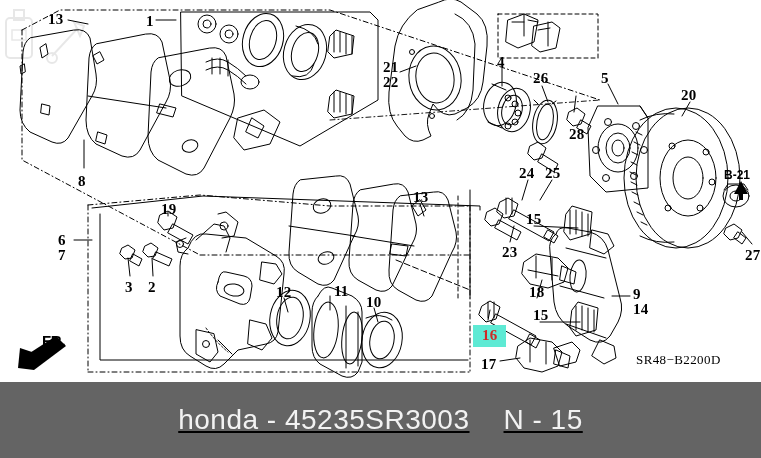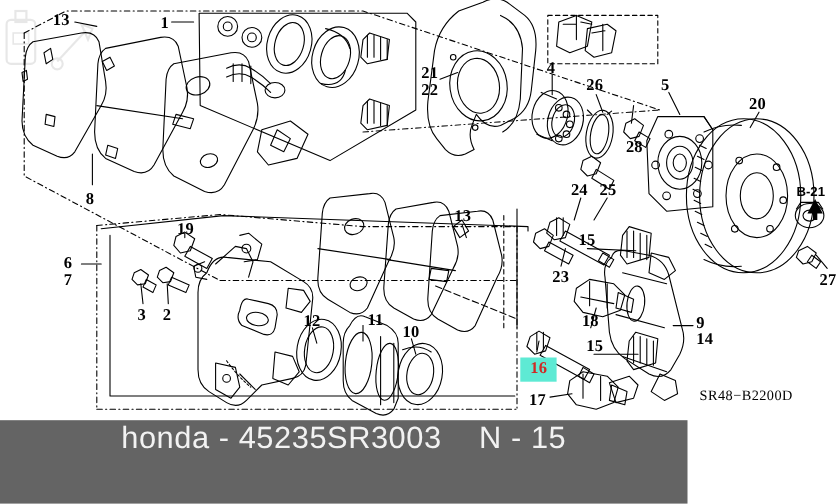--- a/index.html
+++ b/index.html
@@ -48,23 +48,23 @@
   
   #watermark{position:absolute;left:90px;top:240px;width:640px;height:140px;
              font-family:"Liberation Sans",sans-serif;font-weight:bold;
              font-size:128px;color:#000;opacity:.055;letter-spacing:16px;
              pointer-events:none;user-select:none;overflow:hidden;
              white-space:nowrap;}
   #wm-icons{position:absolute;left:140px;top:300px;width:120px;height:80px;
             opacity:.09;pointer-events:none;}
 
   
-  #footer{position:absolute;left:0;top:382px;width:625px;height:76px;
-          background:#646464;display:flex;
-          justify-content:center;}
+  #footer{position:absolute;left:0;top:382px;width:761px;height:76px;
+          background:#646464;display:flex;align-items:center;
+          justify-content:center;text-decoration:underline;}
   #footer .ftxt{font-family:"Liberation Sans",sans-serif;font-size:28px;
                 color:#f2f2f2;letter-spacing:.5px;white-space:pre;}
   #footer .fcode{margin-left:34px;}
 </style>
 </head>
 <body>
 
 <div id="root">
 
   <div id="diagram" style="background: rgb(255, 255, 255);">
@@ -374,20 +374,27 @@
         <div class="callout" style="left: 276px; top: 285px;"><div>12</div></div>
         <div class="callout" style="left: 529px; top: 285px;"><div>18</div></div>
         <div class="callout stack" style="left: 633px; top: 287px;"><div>9</div><div>14</div></div>
         <div class="callout" style="left: 322px; top: 284px; margin-left: 12px;"><div>11</div></div>
         <div class="callout" style="left: 366px; top: 295px;"><div>10</div></div>
         <div class="callout" style="left: 533px; top: 308px;"><div>15</div></div>
         <div class="callout hl" style="left: 473px; top: 325px; background: #5eead4; color: rgb(207, 42, 37);"><div>16</div></div>
         <div class="callout" style="left: 481px; top: 357px;"><div>17</div></div>
       </div>
 
+    <div id="frmark">
+      <svg width="78" height="42">
+        <path d="M48 6 L58 16 L26 40 L14 28 Z" fill="#000"></path>
+        <path d="M24 22 L12 18 L10 38 L26 40 Z" fill="#000"></path>
+      </svg>
+      <span class="frtxt">FR.</span>
+    </div>
 
     <div id="b21">
       <span class="b21txt">B-21</span>
       <span class="b21arrow"></span>
       <span class="b21stem"></span>
     </div>
 
     <div id="drawcode">SR48−B2200D</div>
   </div>
 

